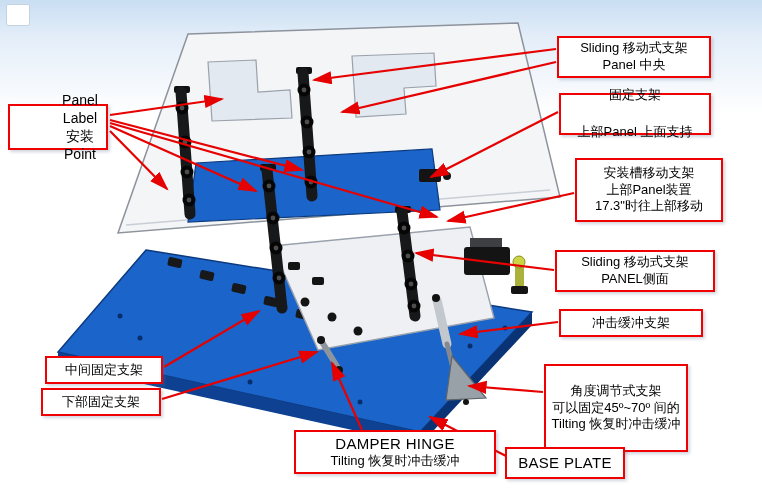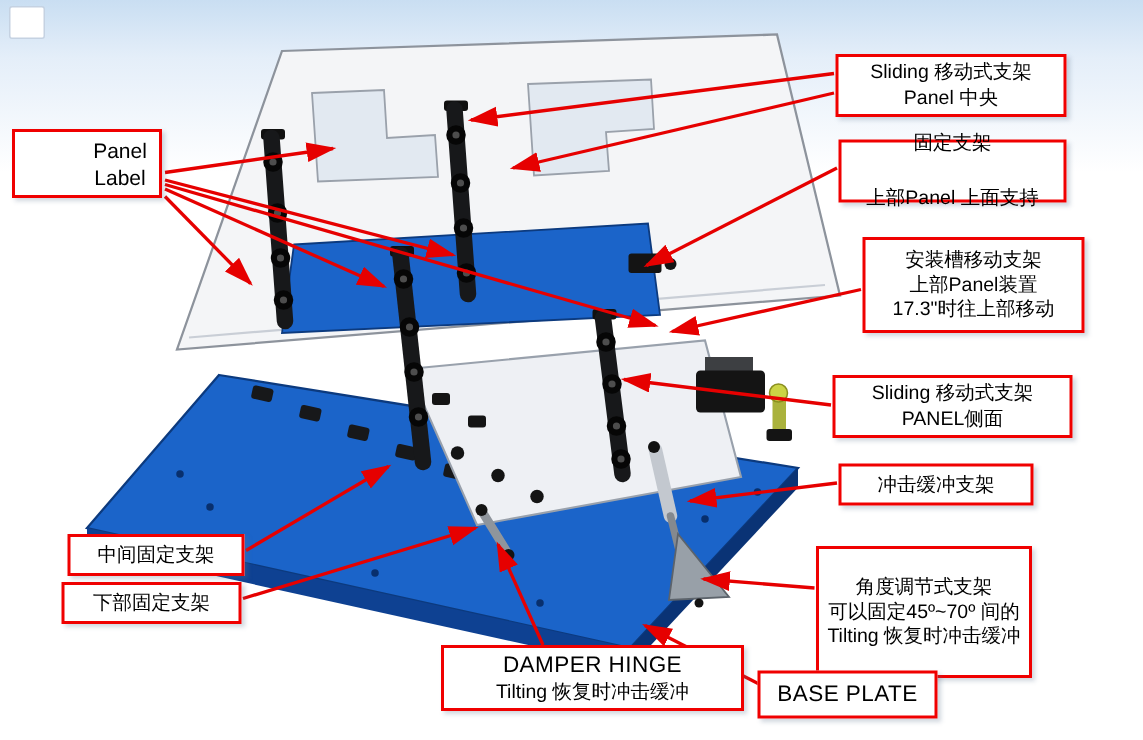--- a/index.html
+++ b/index.html
@@ -188,22 +188,23 @@
       <line x1="554" y1="270" x2="416" y2="253" marker-end="url(#ah)"></line>
       <line x1="558" y1="322" x2="460" y2="334" marker-end="url(#ah)"></line>
       <line x1="543" y1="392" x2="469" y2="386" marker-end="url(#ah)"></line>
       <line x1="506" y1="456" x2="430" y2="417" marker-end="url(#ah)"></line>
       <line x1="164" y1="367" x2="259" y2="311" marker-end="url(#ah)"></line>
       <line x1="162" y1="399" x2="317" y2="352" marker-end="url(#ah)"></line>
       <line x1="362" y1="430" x2="332" y2="363" marker-end="url(#ah)"></line>
     </g>
   </svg>
 
-  <div class="callout" style="left:8px;top:86px;width:100px;height:46px;padding-left:48px;">
+  <div class="callout" style="left:8px;top:104px;width:100px;height:46px;padding-left:48px;">
     <div class="fs14">Panel Label</div>
+    <div class="fs14">安装 Point</div>
   </div>
 
   <div class="callout" style="left:557px;top:36px;width:154px;height:42px;">
     <div>Sliding 移动式支架</div>
     <div>Panel 中央</div>
   </div>
 
   <div class="callout" style="left:559px;top:93px;width:152px;height:42px;gap:20px;">
     <div>固定支架</div>
     <div>上部Panel 上面支持</div>
@@ -213,21 +214,21 @@
     <div>安装槽移动支架</div>
     <div>上部Panel装置</div>
     <div>17.3"时往上部移动</div>
   </div>
 
   <div class="callout" style="left:555px;top:250px;width:160px;height:42px;">
     <div>Sliding 移动式支架</div>
     <div>PANEL侧面</div>
   </div>
 
-  <div class="callout" style="left:559px;top:309px;width:130px;height:28px;">
+  <div class="callout" style="left:559px;top:309px;width:144px;height:28px;">
     <div>冲击缓冲支架</div>
   </div>
 
   <div class="callout" style="left:544px;top:364px;width:144px;height:88px;">
     <div>角度调节式支架</div>
     <div>可以固定45º~70º 间的</div>
     <div>Tilting 恢复时冲击缓冲</div>
   </div>
 
   <div class="callout" style="left:505px;top:447px;width:120px;height:32px;">

